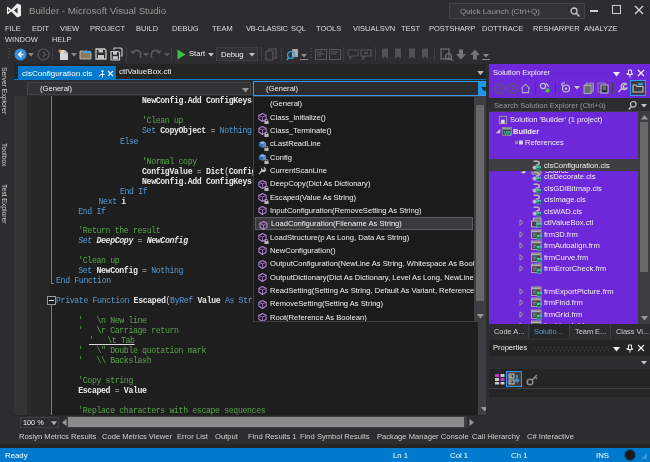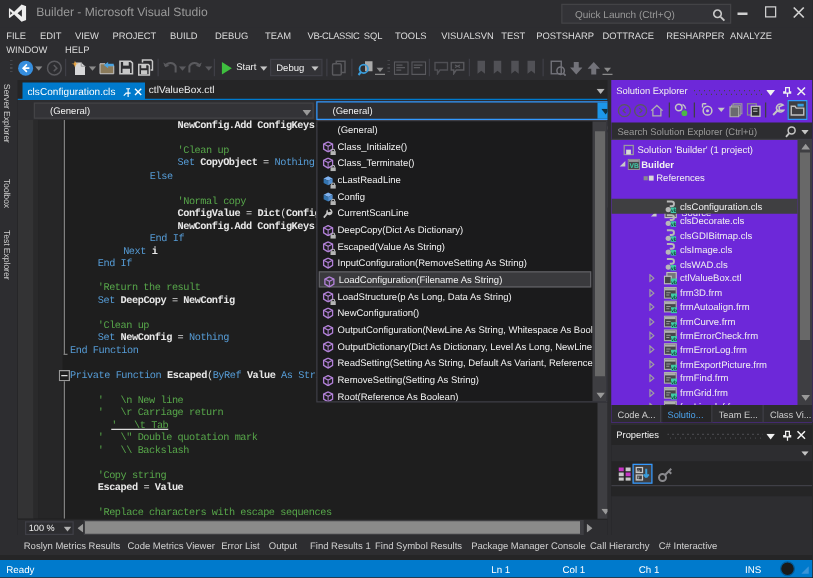--- a/index.html
+++ b/index.html
@@ -247,21 +247,21 @@
           <div class="codeline" style="left:128.0px;top:20.40px;"><span class="cm">'Clean up</span></div>
           <div class="codeline" style="left:128.0px;top:30.40px;"><span class="kw">Set </span><span class="id">CopyObject</span><span class="op"> = </span><span class="kw">Nothing</span></div>
           <div class="codeline" style="left:105.9px;top:40.50px;"><span class="kw">Else</span></div>
           <div class="codeline" style="left:128.0px;top:60.50px;"><span class="cm">'Normal copy</span></div>
           <div class="codeline" style="left:128.0px;top:70.50px;"><span class="id">ConfigValue</span><span class="op"> = </span><span class="id">Dict</span><span class="op">(</span><span class="id">ConfigKe</span></div>
           <div class="codeline" style="left:128.0px;top:80.50px;"><span class="id">NewConfig.Add ConfigKeys</span><span class="op">(</span><span class="id">i</span></div>
           <div class="codeline" style="left:105.9px;top:90.50px;"><span class="kw">End If</span></div>
           <div class="codeline" style="left:84.5px;top:100.50px;"><span class="kw">Next </span><span class="id">i</span></div>
           <div class="codeline" style="left:64.2px;top:110.50px;"><span class="kw">End If</span></div>
           <div class="codeline" style="left:64.2px;top:130.40px;"><span class="cm">'Return the result</span></div>
-          <div class="codeline" style="left:64.2px;top:140.40px;"><span class="kw">Set </span><span class="id">DeepCopy</span><span class="op"> = </span><span class="id">NewConfig</span></div>
+          <div class="codeline" style="left:64.2px;top:140.40px;font-style:italic;"><span class="kw">Set </span><span class="id">DeepCopy</span><span class="op"> = </span><span class="id">NewConfig</span></div>
           <div class="codeline" style="left:64.2px;top:160.40px;"><span class="cm">'Clean up</span></div>
           <div class="codeline" style="left:64.2px;top:170.40px;"><span class="kw">Set </span><span class="id">NewConfig</span><span class="op"> = </span><span class="kw">Nothing</span></div>
           <div class="codeline" style="left:42.0px;top:180.40px;"><span class="kw">End Function</span></div>
           <div class="codeline" style="left:42.0px;top:200.40px;"><span class="kw">Private Function </span><span class="id">Escaped</span><span class="op">(</span><span class="kw">ByRef </span><span class="id">Value</span><span class="kw"> As Stri</span></div>
           <div class="codeline" style="left:64.2px;top:220.40px;"><span class="cm">'   \n New line</span></div>
           <div class="codeline" style="left:64.2px;top:230.40px;"><span class="cm">'   \r Carriage return</span></div>
           <div class="codeline" style="left:75px;top:240.40px;text-decoration:underline;"><span class="cm">'   \t Tab</span></div>
           <div class="codeline" style="left:64.2px;top:250.40px;"><span class="cm">'   \" Double quotation mark</span></div>
           <div class="codeline" style="left:64.2px;top:260.40px;"><span class="cm">'   \\ Backslash</span></div>
           <div class="codeline" style="left:64.2px;top:280.40px;"><span class="cm">'Copy string</span></div>
@@ -720,35 +720,20 @@
             <svg width="11" height="11" viewBox="0 0 11 11" class="abs" style="left:0;top:0;">
               <rect x="0.5" y="1" width="9.5" height="8.5" fill="#46464a" stroke="#b0b0b0" stroke-width="0.9"></rect>
               <rect x="1" y="1.5" width="8.5" height="1.8" fill="#b0b0b0"></rect>
               <path d="M2 5.2 H5.5 M2 7 H4.5" stroke="#9a9a9e" stroke-width="0.9"></path>
               <rect x="5.8" y="5.8" width="4.8" height="4.8" fill="#3ec9a7"></rect>
               <text x="6.1" y="9.9" font-size="3.8" fill="#14322a" font-family="Liberation Sans" font-weight="bold">vb</text>
             </svg>
           </div>
           <div class="abs" style="left:55px;top:1.5px;font-size:7.6px;font-weight:normal;color:#f1f1f1;white-space:nowrap;">frmErrorCheck.frm</div>
         </div>
-        <div class="abs" style="left:0;top:161.9px;width:149px;height:11.4px;">
-          <svg class="abs" style="left:29.5px;top:2.5px;" width="5" height="7" viewBox="0 0 6 9">
-            <path d="M1 1 L5 4.5 L1 8 Z" fill="none" stroke="#a0a0a0" stroke-width="1.2"></path>
-          </svg>
-          <div class="abs" style="left:42px;top:0.5px;width:12px;height:11px;">
-            <svg width="11" height="11" viewBox="0 0 11 11" class="abs" style="left:0;top:0;">
-              <rect x="0.5" y="1" width="9.5" height="8.5" fill="#46464a" stroke="#b0b0b0" stroke-width="0.9"></rect>
-              <rect x="1" y="1.5" width="8.5" height="1.8" fill="#b0b0b0"></rect>
-              <path d="M2 5.2 H5.5 M2 7 H4.5" stroke="#9a9a9e" stroke-width="0.9"></path>
-              <rect x="5.8" y="5.8" width="4.8" height="4.8" fill="#3ec9a7"></rect>
-              <text x="6.1" y="9.9" font-size="3.8" fill="#14322a" font-family="Liberation Sans" font-weight="bold">vb</text>
-            </svg>
-          </div>
-          <div class="abs" style="left:55px;top:1.5px;font-size:7.6px;font-weight:normal;color:#f1f1f1;white-space:nowrap;">frmErrorLog.frm</div>
-        </div>
         <div class="abs" style="left:0;top:173.4px;width:149px;height:11.4px;">
           <svg class="abs" style="left:29.5px;top:2.5px;" width="5" height="7" viewBox="0 0 6 9">
             <path d="M1 1 L5 4.5 L1 8 Z" fill="none" stroke="#a0a0a0" stroke-width="1.2"></path>
           </svg>
           <div class="abs" style="left:42px;top:0.5px;width:12px;height:11px;">
             <svg width="11" height="11" viewBox="0 0 11 11" class="abs" style="left:0;top:0;">
               <rect x="0.5" y="1" width="9.5" height="8.5" fill="#46464a" stroke="#b0b0b0" stroke-width="0.9"></rect>
               <rect x="1" y="1.5" width="8.5" height="1.8" fill="#b0b0b0"></rect>
               <path d="M2 5.2 H5.5 M2 7 H4.5" stroke="#9a9a9e" stroke-width="0.9"></path>
               <rect x="5.8" y="5.8" width="4.8" height="4.8" fill="#3ec9a7"></rect>

